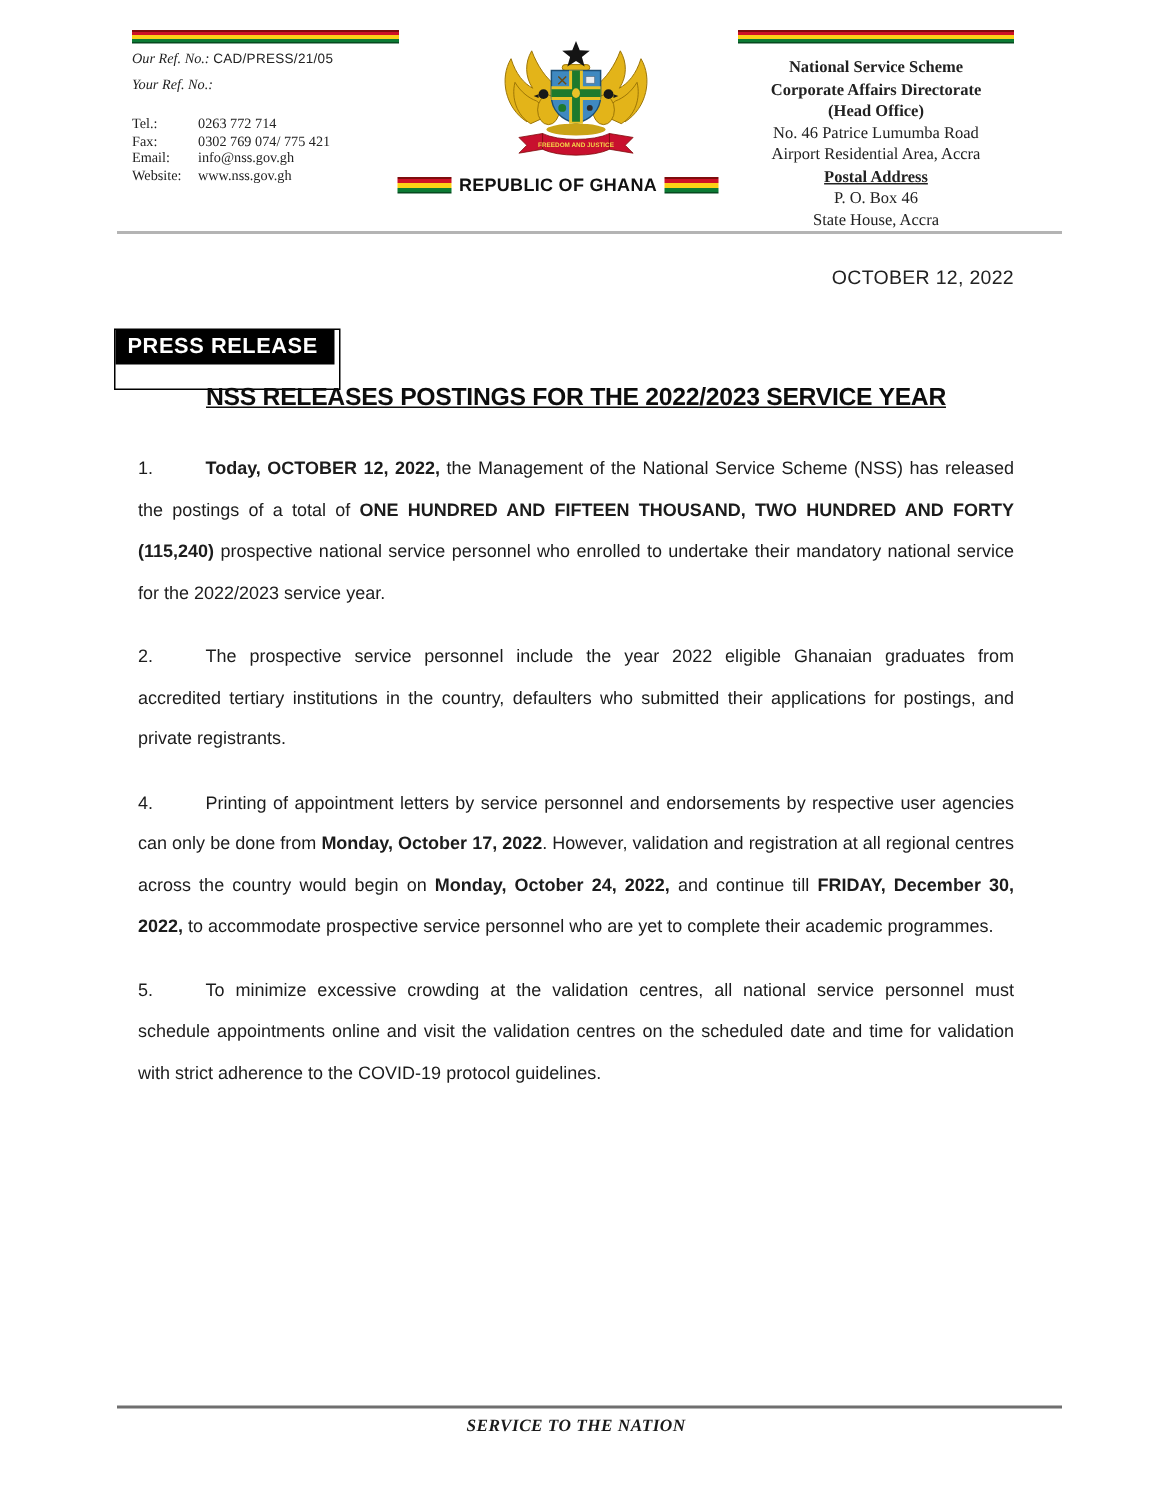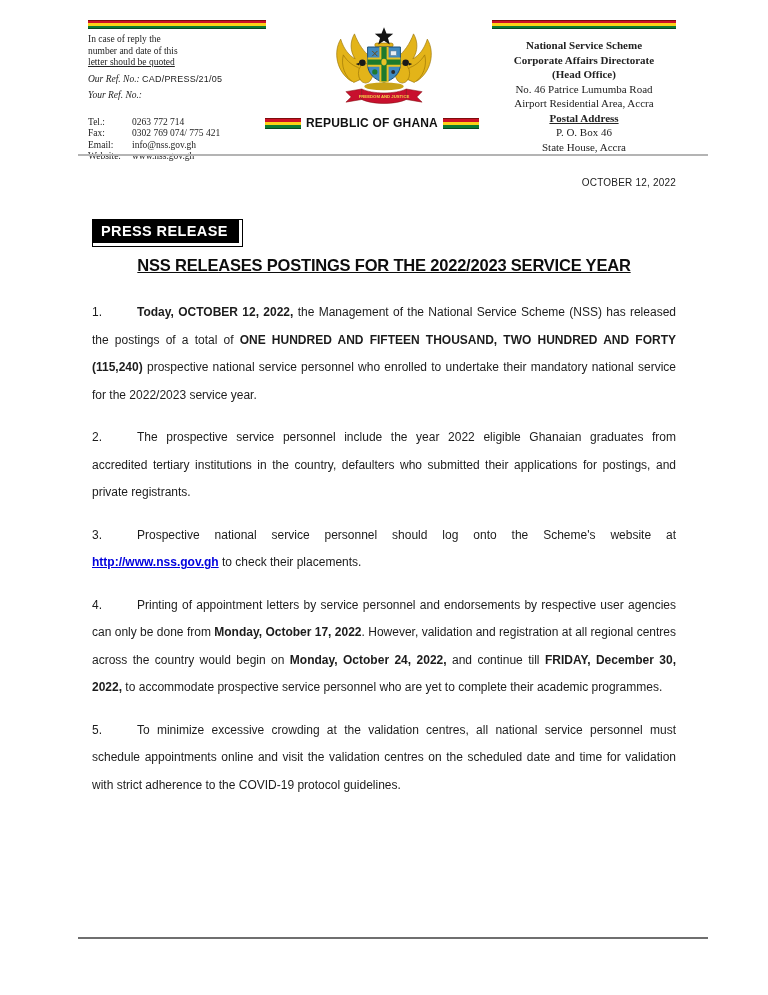--- a/index.html
+++ b/index.html
@@ -44,24 +44,24 @@
     position:absolute; right:92px; top:20px; width:184px; text-align:center;
     font-family:"Liberation Serif", serif; font-size:11px; line-height:14.5px; color:#222;
   }
   .box-right .lines { margin-top:9px; }
   .b { font-weight:700; }
   .bu { font-weight:700; text-decoration:underline; }
 
   .hr-light { position:absolute; left:78px; top:154px; width:630px; height:2px; background:#b4b4b4; }
 
   
-  .date-line { position:absolute; top:177px; right:92px; font-size:10px; color:#222; letter-spacing:.2px; }
+  .date-line { position:absolute; top:177px; right:92px; font-size:13px; color:#222; letter-spacing:.2px; }
   .badge-wrap {
-    position:absolute; top:219px; left:92px;
-    border:1px solid #000; padding:0 3px 3px 0; display:inline-block; background:#fff;
+    position:absolute; top:219px; left:76px;
+    border:1px solid #000; padding:0 3px 16px 0; display:inline-block; background:#fff;
   }
   .badge {
     display:inline-block; background:#000; color:#fff;
     font-weight:700; font-size:14.5px; letter-spacing:.4px; padding:3px 11px 4px 8px;
   }
   .headline {
     position:absolute; top:256px; left:92px; width:584px; margin:0;
     font-size:16.5px; font-weight:700; letter-spacing:-0.2px;
     text-decoration:underline; color:#0d0d0d; white-space:nowrap;text-align:center;
   }
@@ -84,25 +84,20 @@
     font-size:11.5px; letter-spacing:.3px; color:#1a1a1a;
   }
 </style>
 </head>
 <body>
 
 <div class="page">
 
   <div class="box-left">
     <div class="flag-bar"></div>
-    <div class="note">
-      <div>In case of reply the</div>
-      <div>number and date of this</div>
-      <div class="u">letter should be quoted</div>
-    </div>
     <div class="ref-line">
       <span class="it">Our Ref. No.:</span>
       <span class="refval">CAD/PRESS/21/05</span>
     </div>
     <div class="ref-line">
       <span class="it">Your Ref. No.:</span>
     </div>
     <div class="contacts">
       <div class="contact-line">
         <span class="clabel">Tel.:</span>
@@ -199,25 +194,23 @@
   <h1 class="headline">NSS RELEASES POSTINGS FOR THE 2022/2023 SERVICE YEAR</h1>
 
   <div class="content">
     <p class="para">
       <span class="pnum">1.</span><span class="ptext"><span class="run-b">Today, OCTOBER 12, 2022,</span><span> the Management of the National Service Scheme (NSS) has released the postings of a total of </span><span class="run-b">ONE HUNDRED AND FIFTEEN THOUSAND, TWO HUNDRED AND FORTY (115,240)</span><span> prospective national service personnel who enrolled to undertake their mandatory national service for the 2022/2023 service year.</span></span>
     </p>
     <p class="para">
       <span class="pnum">2.</span><span class="ptext"><span>The prospective service personnel include the year 2022 eligible Ghanaian graduates from accredited tertiary institutions in the country, defaulters who submitted their applications for postings, and private registrants.</span></span>
     </p>
     <p class="para">
-      <span class="pnum">3.</span><span class="ptext"><span>Prospective national service personnel should log onto the Scheme's website at </span><span class="run-b run-link">http://www.nss.gov.gh</span><span> to check their placements.</span></span>
-    </p>
-    <p class="para">
       <span class="pnum">4.</span><span class="ptext"><span>Printing of appointment letters by service personnel and endorsements by respective user agencies can only be done from </span><span class="run-b">Monday, October 17, 2022</span><span>. However, validation and registration at all regional centres across the country would begin on </span><span class="run-b">Monday, October 24, 2022,</span><span> and continue till </span><span class="run-b">FRIDAY, December 30, 2022,</span><span> to accommodate prospective service personnel who are yet to complete their academic programmes.</span></span>
     </p>
     <p class="para">
       <span class="pnum">5.</span><span class="ptext"><span>To minimize excessive crowding at the validation centres, all national service personnel must schedule appointments online and visit the validation centres on the scheduled date and time for validation with strict adherence to the COVID-19 protocol guidelines.</span></span>
     </p>
   </div>
 
   <div class="hr-foot"></div>
+  <div class="motto">SERVICE TO THE NATION</div>
 
 </div>
 
 </body></html>

